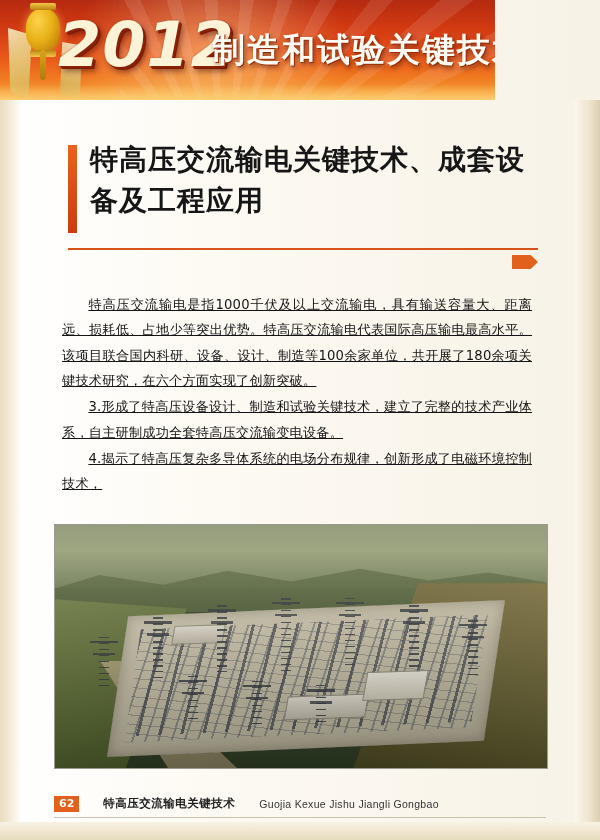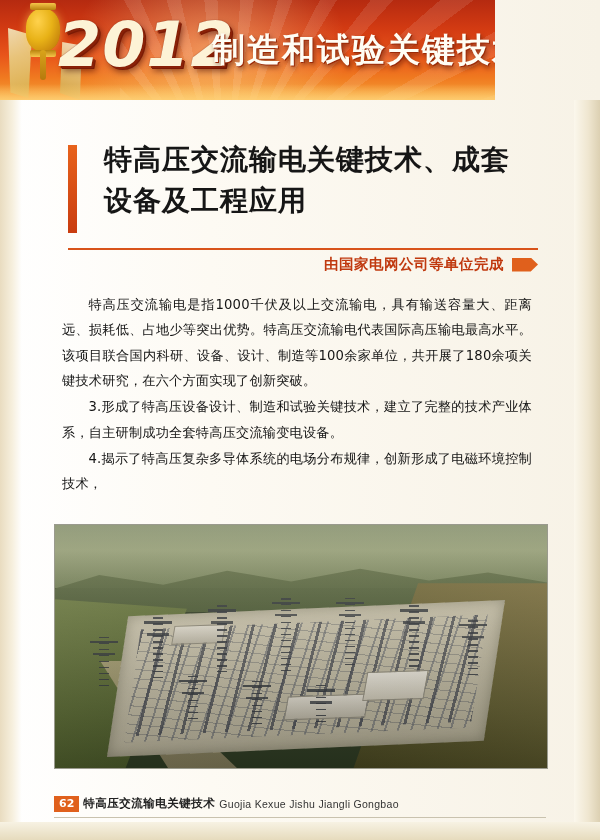--- a/index.html
+++ b/index.html
@@ -163,21 +163,21 @@
     left: 68px; top: 140px;
     width: 470px;
   }
   .headline-bar {
     position: absolute;
     left: 0; top: 5px;
     width: 9px; height: 88px;
     background: linear-gradient(180deg, #e8631c, #c93c10);
   }
   .headline {
-    margin-left: 36px;
+    margin-left: 22px;
     font-size: 28px;
     font-weight: 700;
     color: #161616;
     line-height: 1.45;
     letter-spacing: 1px;
   }
   .headline-rule {
     position: absolute;
     left: 0; top: 108px;
     width: 470px; height: 2px;
@@ -211,20 +211,21 @@
     left: 62px; top: 292px;
     width: 478px;
     font-size: 13.2px;
     line-height: 1.92;
     color: #141414;
     text-align: justify;
     letter-spacing: .2px;
   }
   .body-text p {
     margin: 0 8px 1px 0;
+    text-decoration: underline;
   }
   .indent2 { text-indent: 2em; }
 
   
   .photo {
     position: absolute;
     left: 54px; top: 524px;
     width: 492px; height: 243px;
     overflow: hidden;
     border: 1px solid #9a9a8e;
@@ -326,21 +327,21 @@
     pointer-events: none;
   }
 
   
   .footer {
     position: absolute;
     left: 54px; bottom: 28px;
     width: 492px;
     display: flex;
     align-items: center;
-    gap: 4px;
+    gap: 24px;
   }
   .footer-page {
     background: #e0601c;
     color: #ffffff;
     font-size: 11px;
     font-weight: 700;
     padding: 1px 5px 2px 5px;
     line-height: 1.2;
   }
   .footer-cn {
@@ -386,21 +387,20 @@
   <div class="right-edge"></div>
   <div class="bottom-edge"></div>
 
   <div class="headline-wrap">
     <div class="headline-bar"></div>
     <div class="headline">特高压交流输电关键技术、成套设备及工程应用</div>
     <div class="headline-rule"></div>
   </div>
 
   <div class="byline-row">
-    <div class="byline">由国家电网公司等单位完成</div>
     <div class="byline-arrow"></div>
   </div>
 
   <div class="body-text">
     <p class="indent2">特高压交流输电是指1000千伏及以上交流输电，具有输送容量大、距离远、损耗低、占地少等突出优势。特高压交流输电代表国际高压输电最高水平。该项目联合国内科研、设备、设计、制造等100余家单位，共开展了180余项关键技术研究，在六个方面实现了创新突破。</p>
     <p class="indent2">3.形成了特高压设备设计、制造和试验关键技术，建立了完整的技术产业体系，自主研制成功全套特高压交流输变电设备。</p>
     <p class="indent2">4.揭示了特高压复杂多导体系统的电场分布规律，创新形成了电磁环境控制技术，</p>
   </div>
 
   <div class="photo">

